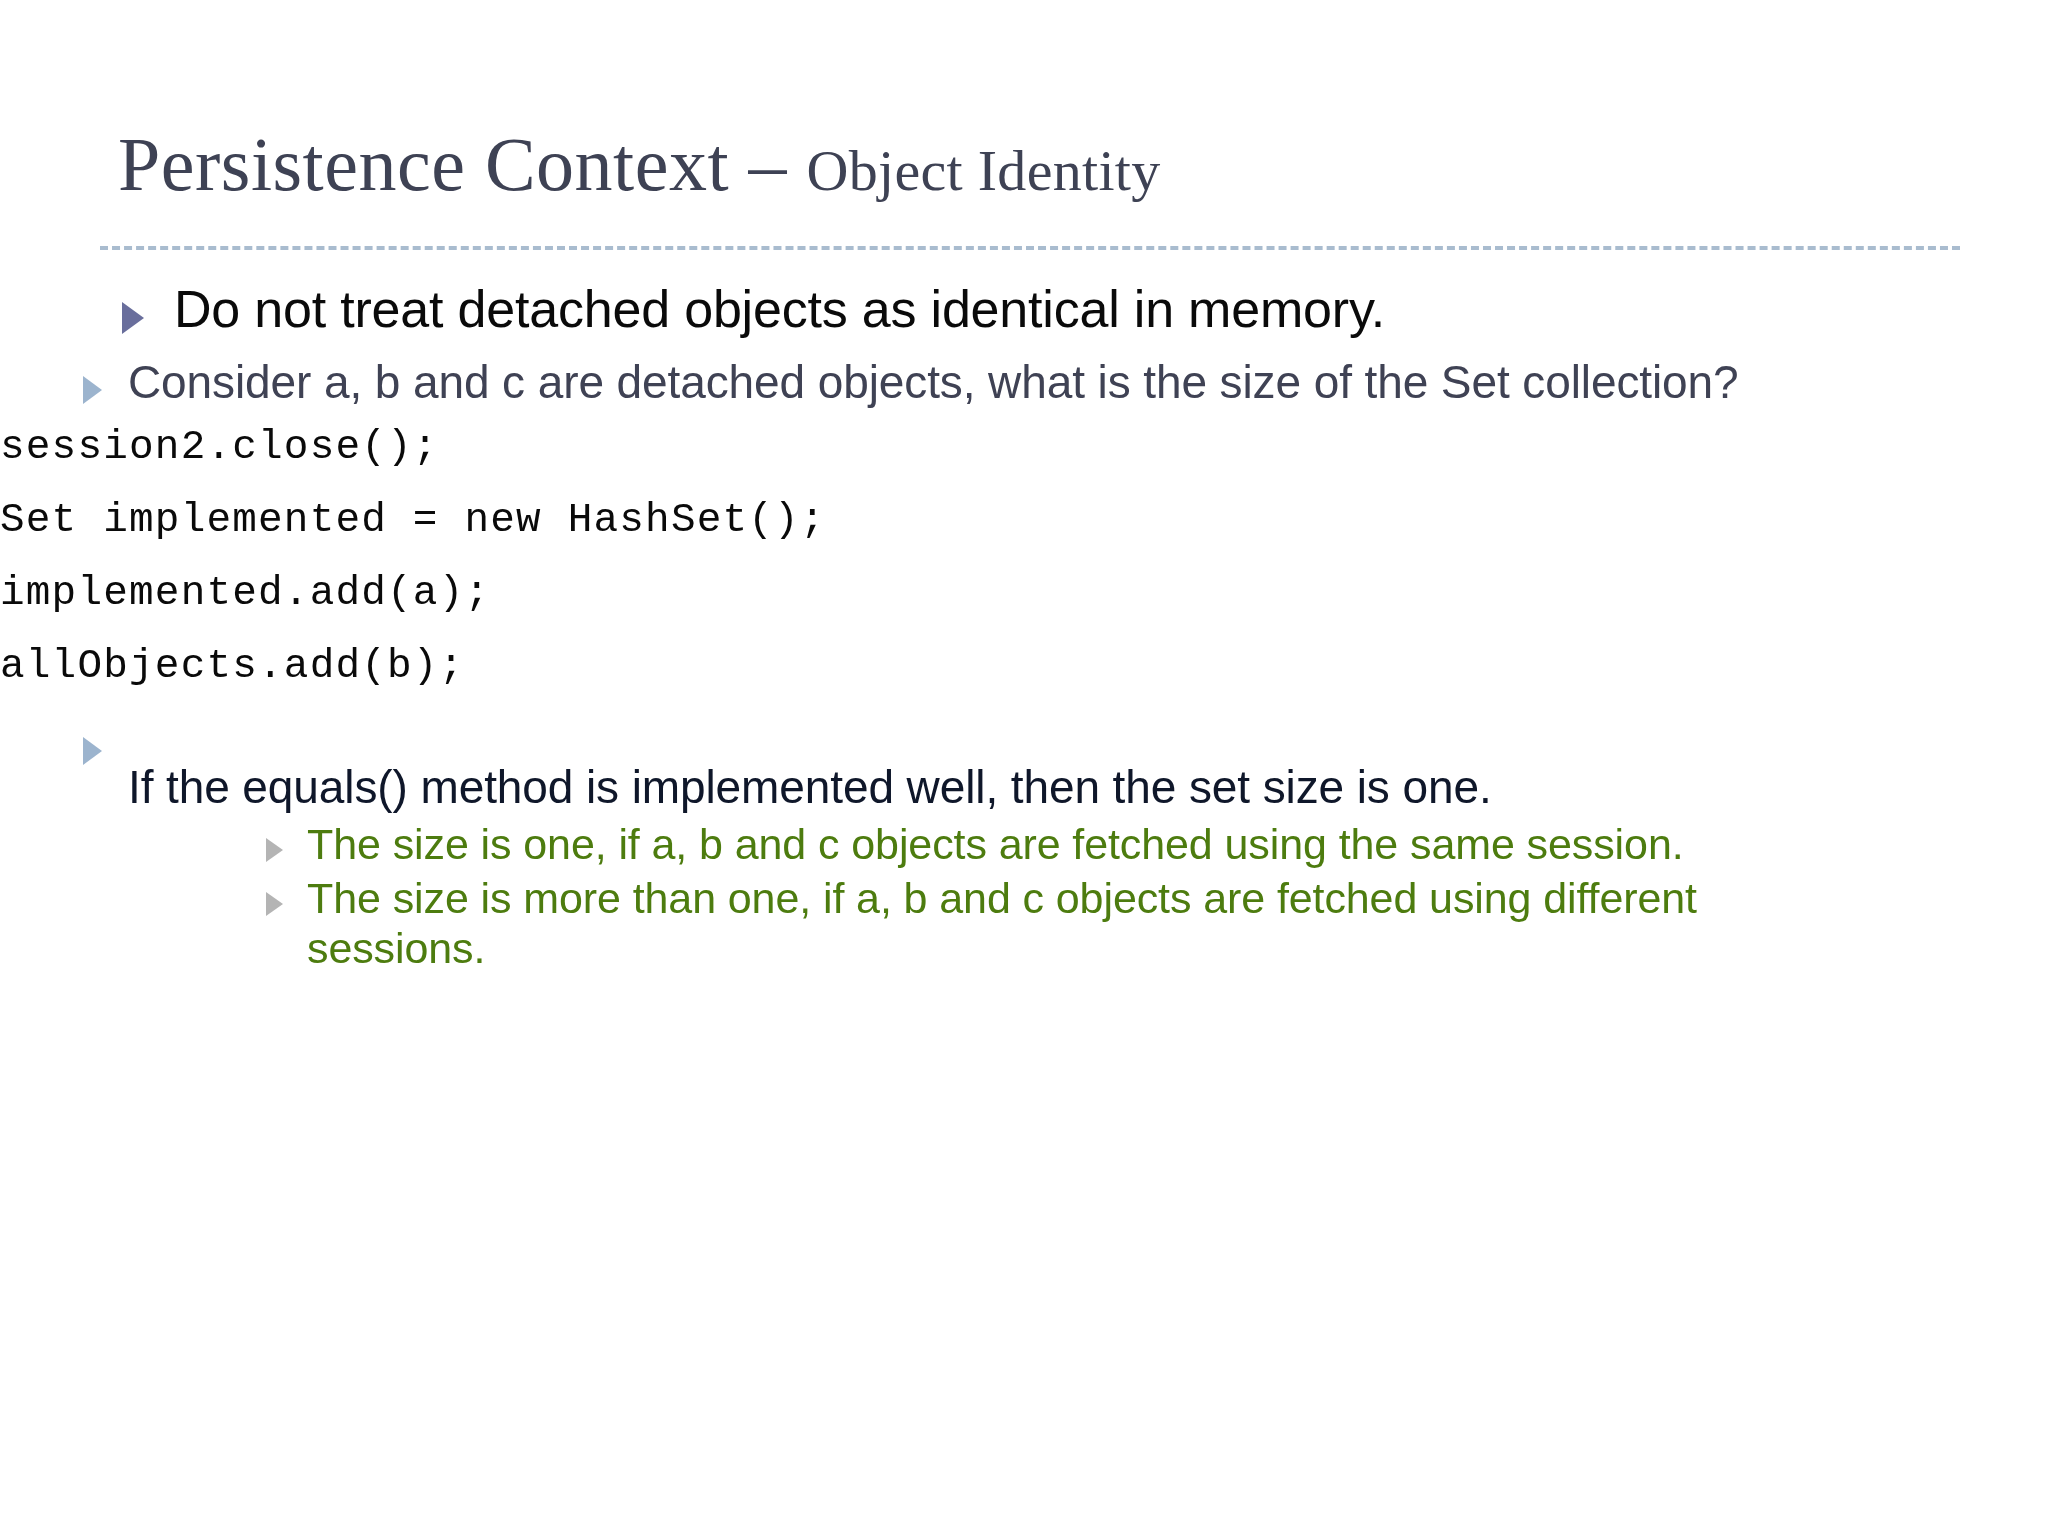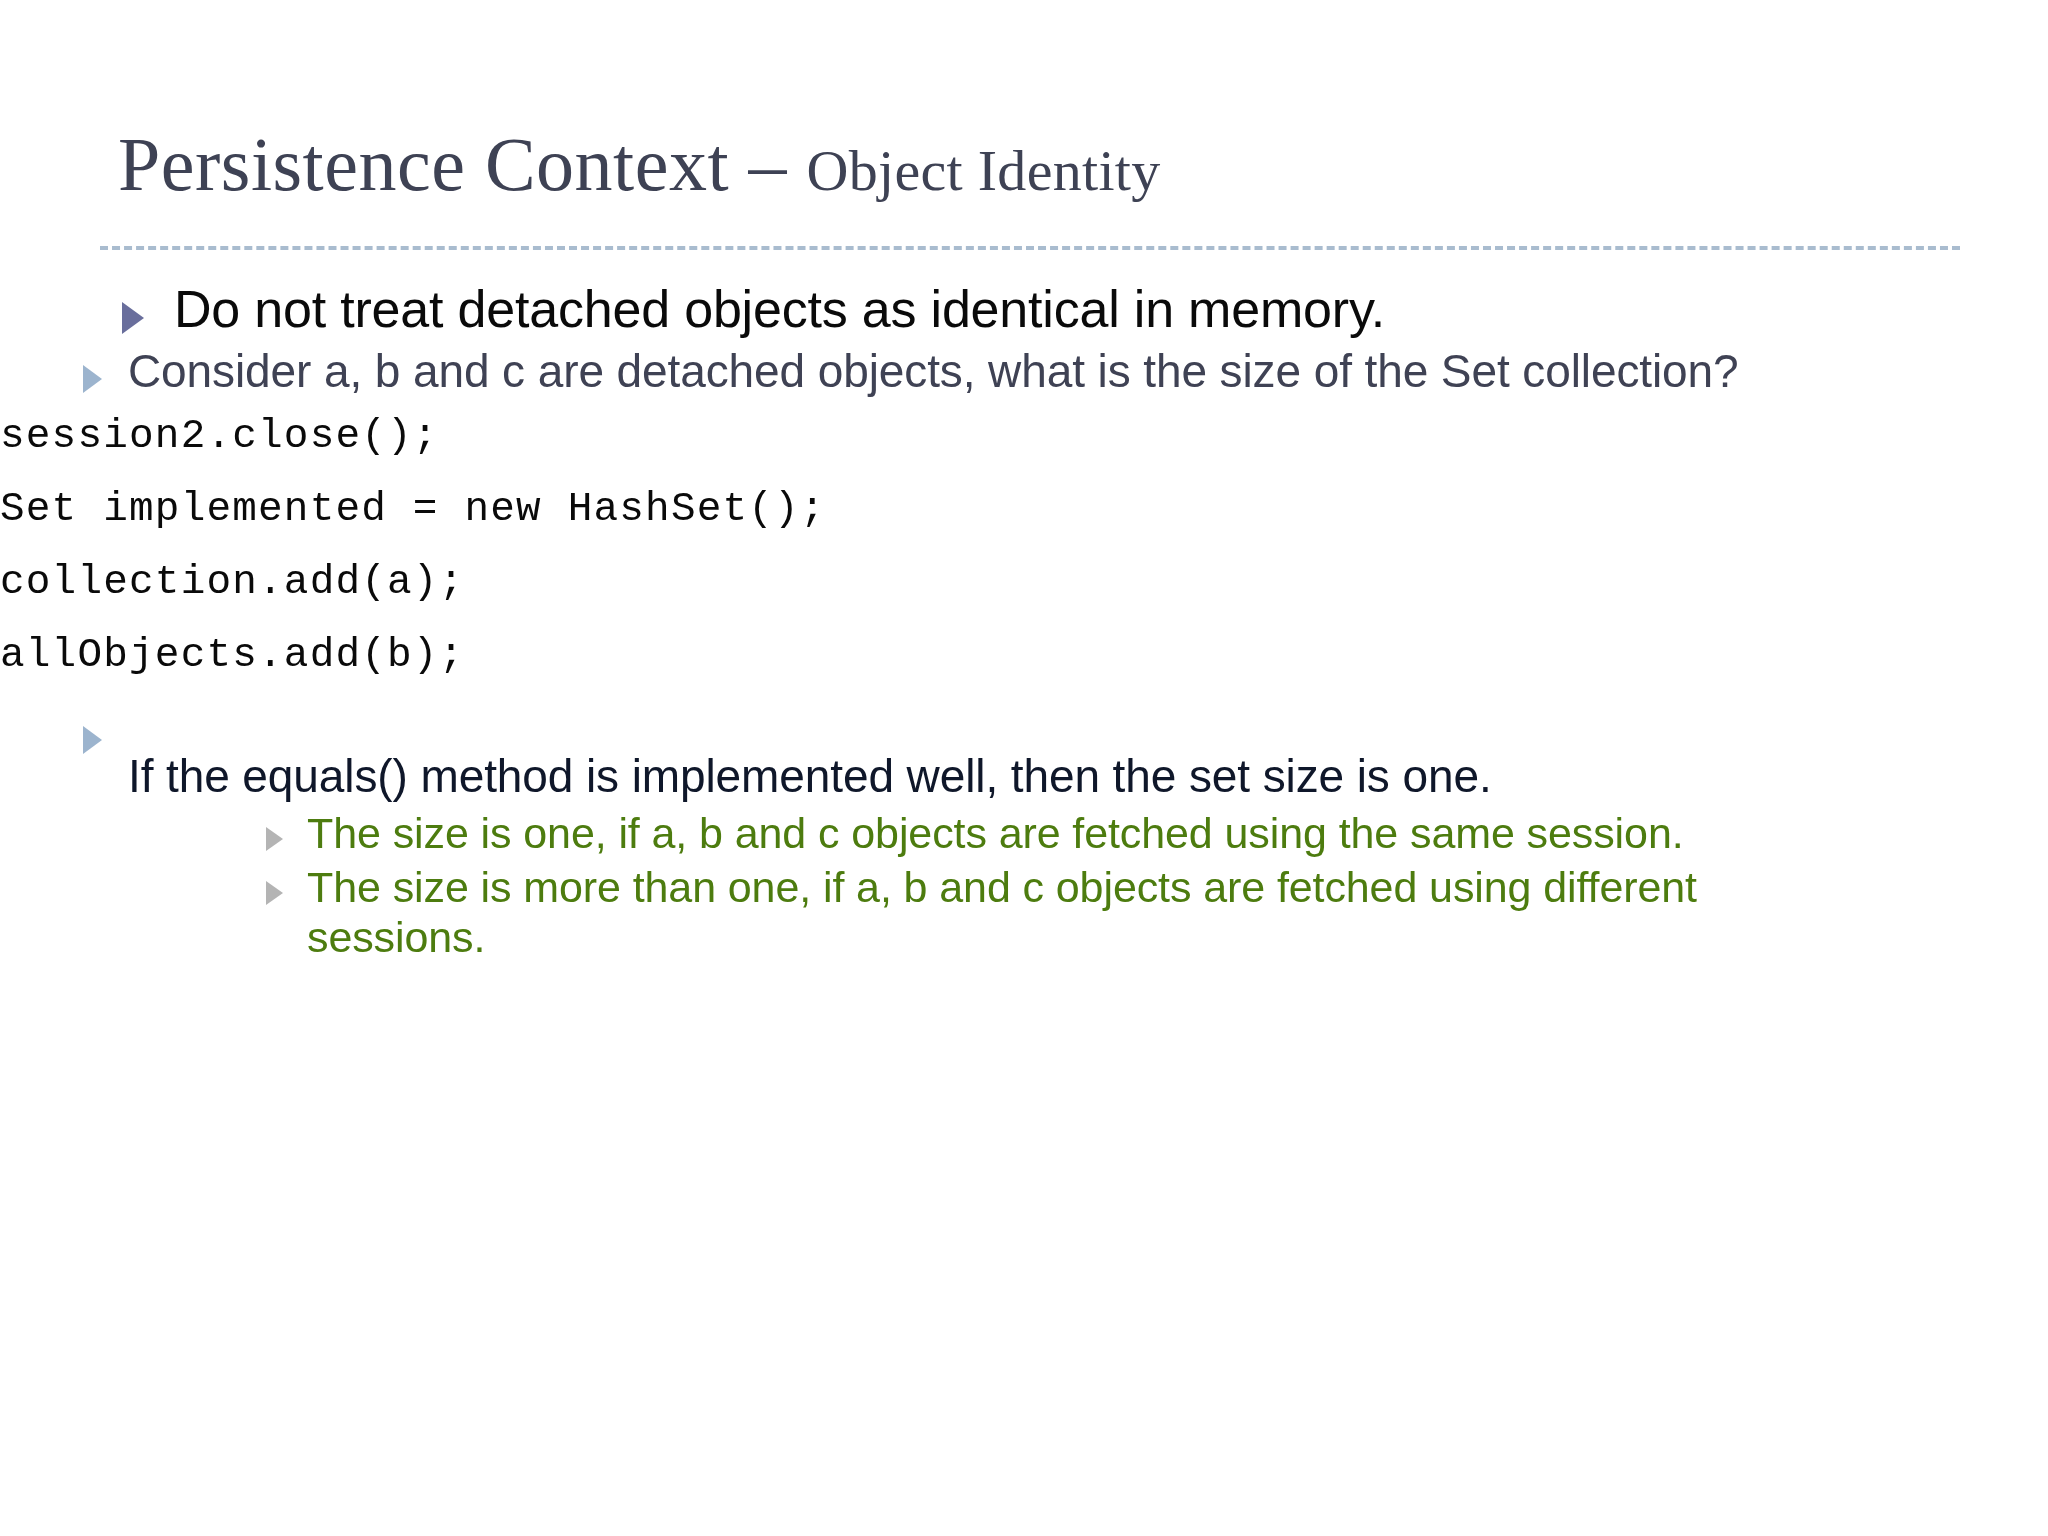--- a/index.html
+++ b/index.html
@@ -93,21 +93,21 @@
   .bullet {
     flex: 0 0 auto;
     width: 0;
     height: 0;
     position: relative;
   }
 
   
   .lvl1 {
     padding-left: 122px;
-    margin-bottom: 6px;
+    margin-bottom: 17px;
   }
   .lvl1 .bullet {
     border-left: 22px solid #696e9c;
     border-top: 16px solid transparent;
     border-bottom: 16px solid transparent;
     margin-top: 22px;
     margin-right: 30px;
   }
   .lvl1 .txt {
     font-size: 52px;
@@ -199,21 +199,21 @@
     </div>
 
     <div class="row lvl2">
       <span class="bullet"></span>
       <span class="txt">Consider a, b and c are detached objects, what is the size of the Set collection?</span>
     </div>
 
     <div class="code-block">
       <div class="code-line">session2.close();</div>
       <div class="code-line">Set implemented = new HashSet();</div>
-      <div class="code-line">collection.add(a);</div>
+      <div class="code-line">implemented.add(a);</div>
       <div class="code-line">allObjects.add(b);</div>
     </div>
 
     <div class="spacer-sm"></div>
 
     <div class="row lvl2 dark">
       <span class="bullet"></span>
       <span class="txt">If the equals() method is implemented well, then the set size is one.</span>
     </div>
 

